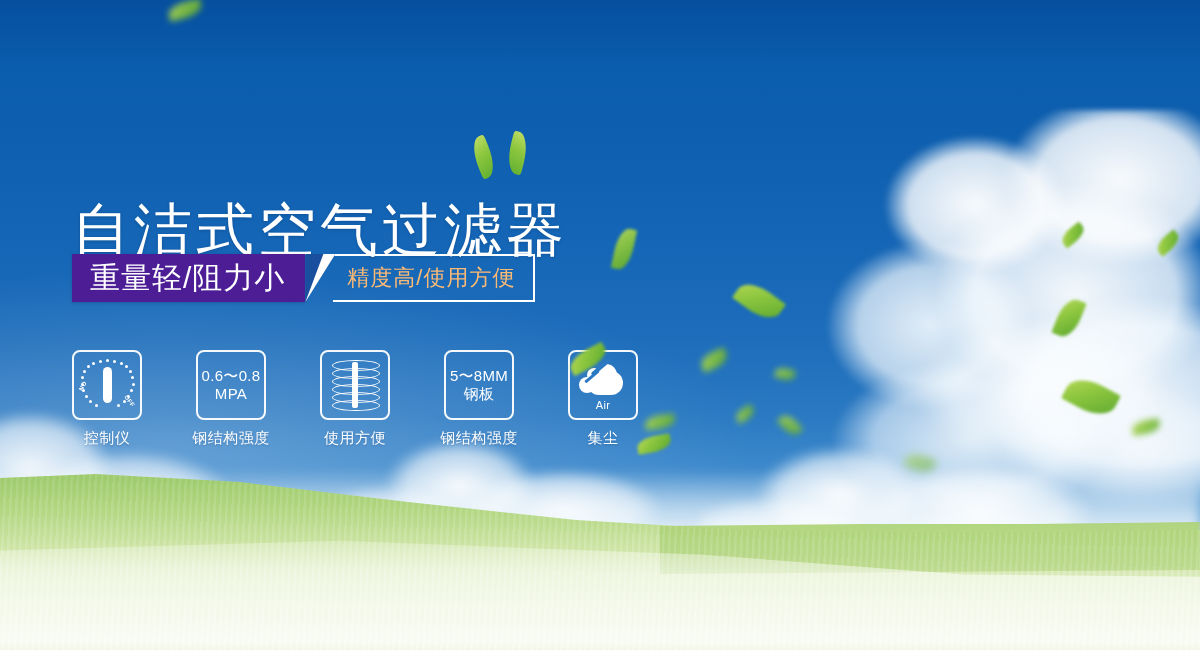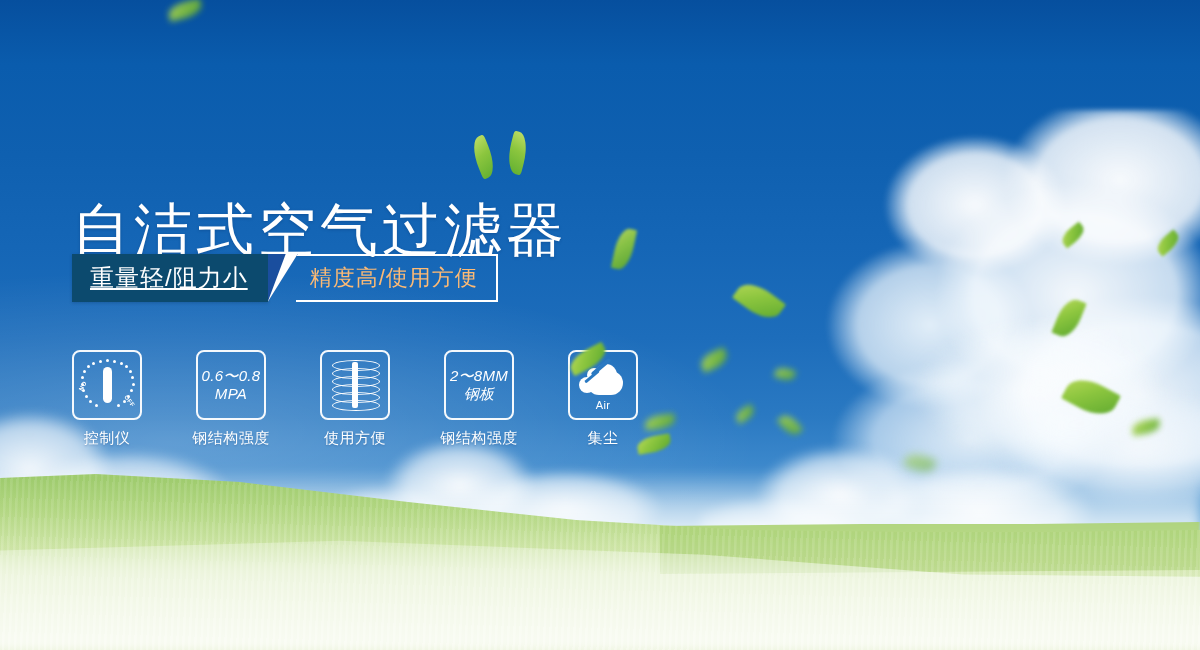--- a/index.html
+++ b/index.html
@@ -138,26 +138,25 @@
   .title{
     position:absolute;left:72px;top:146px;
     font-size:58px;line-height:1;letter-spacing:4px;
     color:#ffffff;font-weight:400;
     text-shadow:0 1px 3px rgba(0,40,90,.28);
     white-space:nowrap;
   }
 
   .sub-bar{position:absolute;left:72px;top:238px;display:flex;align-items:stretch;height:48px;}
   .sub-a{
-    background:#0c4a6e;color:#fff;
-    font-size:24px;letter-spacing:1px;
+    background:#4c1d95;color:#fff;
+    font-size:30px;letter-spacing:1px;
     display:flex;align-items:center;
     padding:0 20px 0 18px;
     box-shadow:0 1px 3px rgba(0,30,80,.25);
-    text-decoration:underline;
   }
   .sub-wedge{
     width:30px;background:#1a4e9e;
     clip-path:polygon(0 0,100% 0,0 100%);
     position:relative;
   }
   .sub-wedge::after{
     content:"";position:absolute;inset:0;
     background:#ffffff;
     clip-path:polygon(60% 0,100% 0,40% 100%,0 100%);
@@ -172,21 +171,21 @@
 
   .features{position:absolute;left:72px;top:334px;display:flex;gap:54px;}
   .feature{width:70px;display:flex;flex-direction:column;align-items:center;}
   .fbox{
     width:70px;height:70px;box-sizing:border-box;
     border:2px solid rgba(255,255,255,.95);
     border-radius:8px;
     display:flex;flex-direction:column;align-items:center;justify-content:center;
     color:#fff;position:relative;
   }
-  .fbox .t1,.fbox .t2{font-size:15px;line-height:18px;letter-spacing:.3px;white-space:nowrap;font-style:italic;}
+  .fbox .t1,.fbox .t2{font-size:15px;line-height:18px;letter-spacing:.3px;white-space:nowrap;}
   .flabel{
     margin-top:9px;color:#fff;font-size:15px;letter-spacing:.5px;white-space:nowrap;
     text-shadow:0 1px 2px rgba(0,40,90,.25);
   }
 
   
   .gauge{position:relative;width:54px;height:54px;}
   .gauge .needle{
     position:absolute;left:50%;top:9px;width:9px;height:36px;margin-left:-4.5px;
     background:#fff;border-radius:5px;
@@ -330,21 +329,21 @@
             <span style="top:24px;"></span>
             <span style="top:32px;"></span>
             <span style="top:40px;"></span>
           </div>
         </div>
         <div class="flabel">使用方便</div>
       </div>
 
       <div class="feature">
         <div class="fbox">
-          <div class="t1">2〜8MM</div>
+          <div class="t1">5〜8MM</div>
           <div class="t2">钢板</div>
         </div>
         <div class="flabel">钢结构强度</div>
       </div>
 
       <div class="feature">
         <div class="fbox">
           <div class="cloudair">
             <div class="c1"></div>
               <div class="c2"></div>

